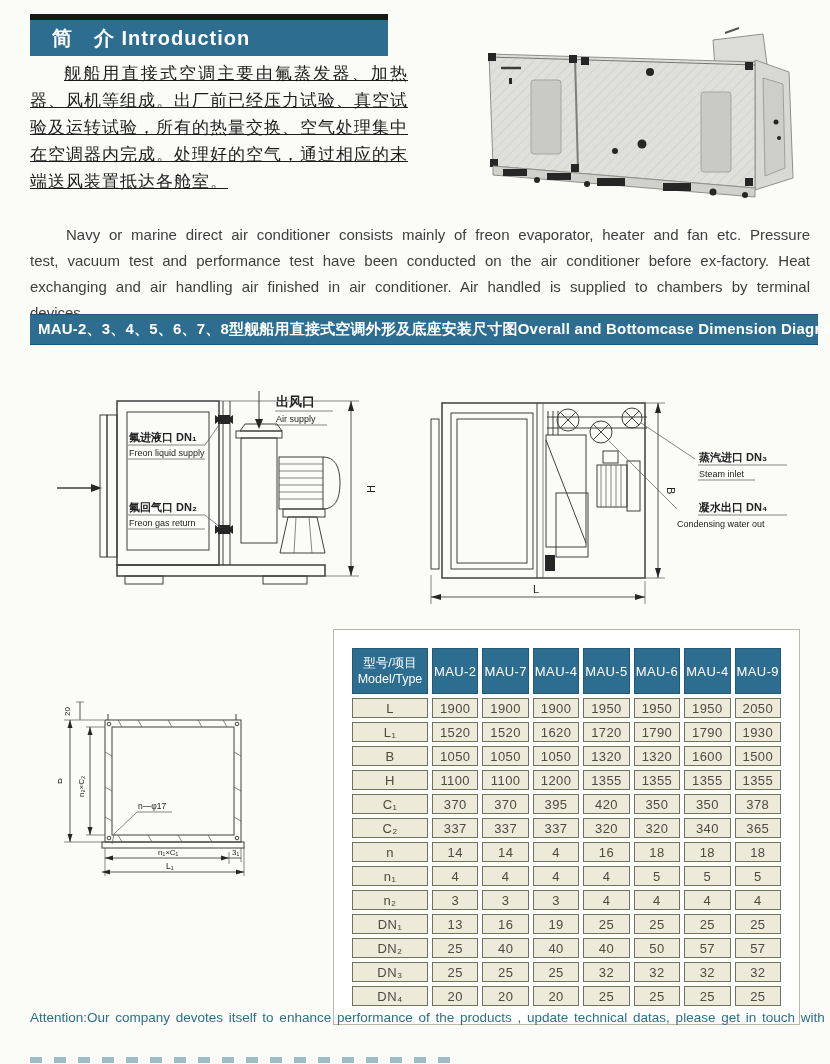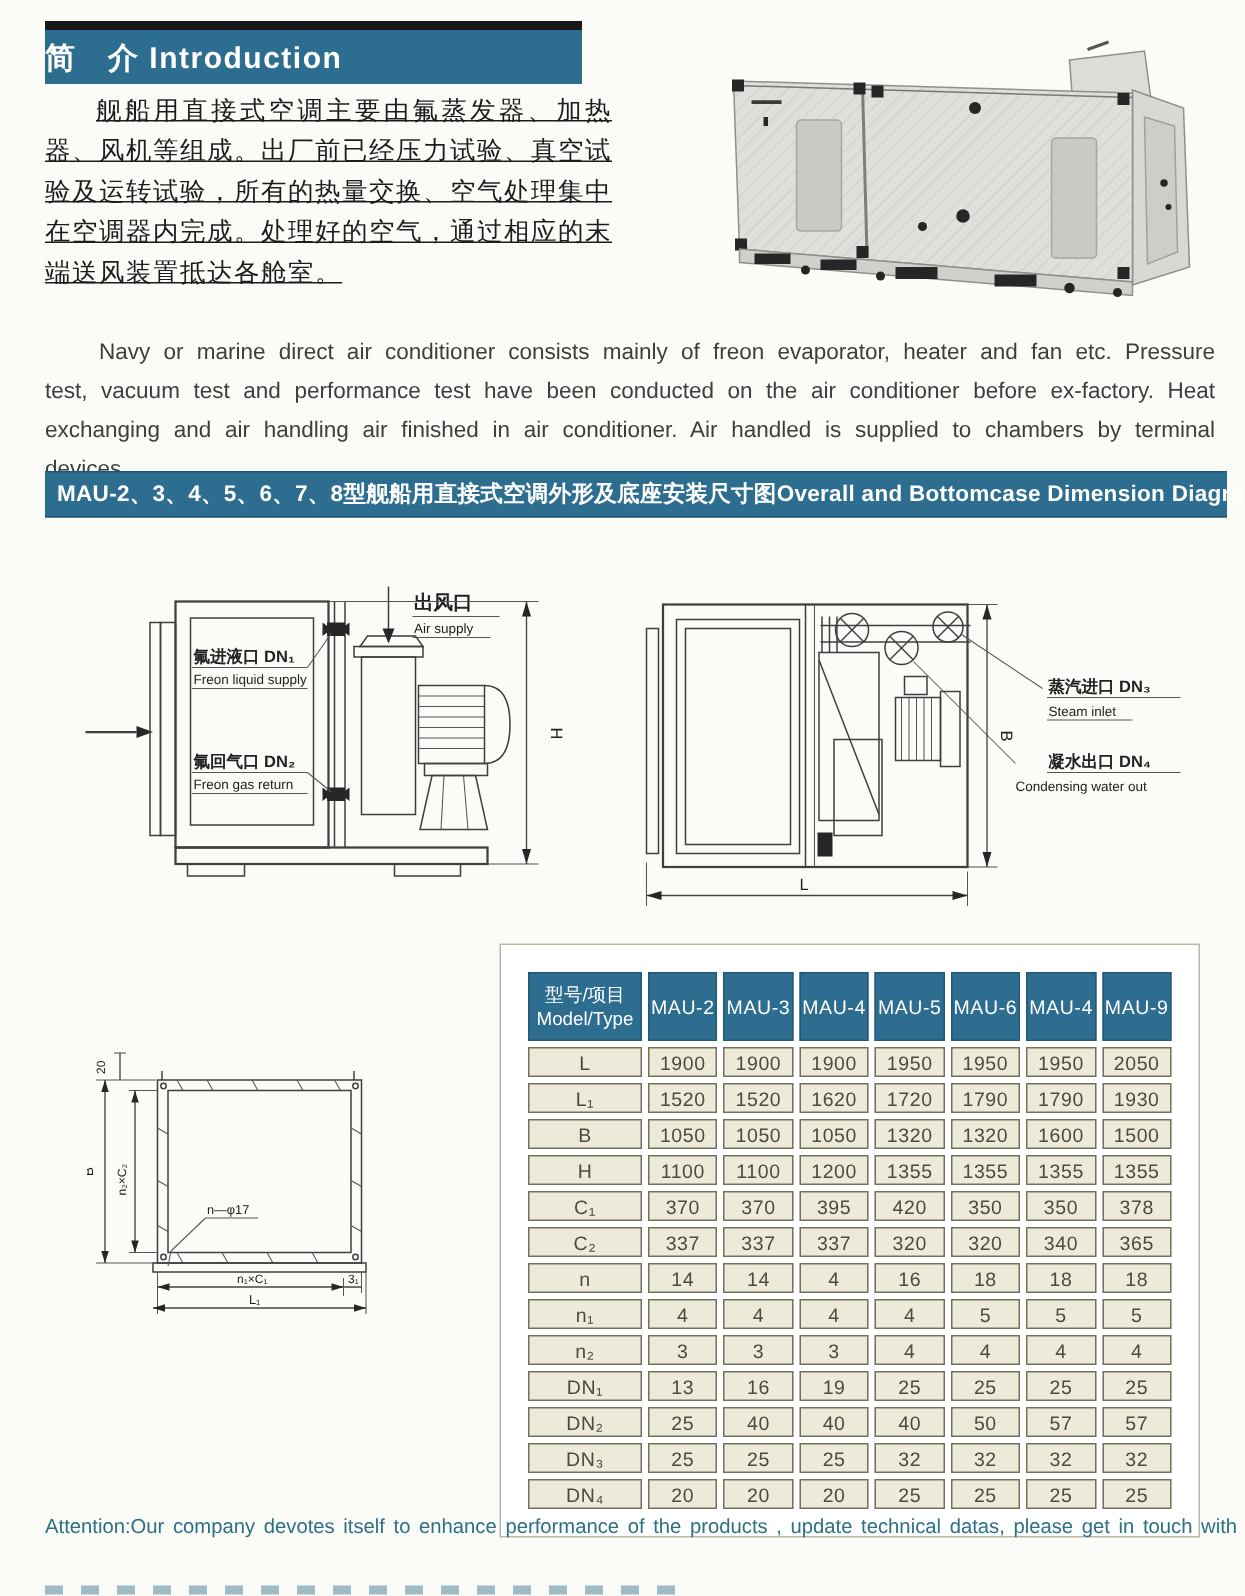--- a/index.html
+++ b/index.html
@@ -2,21 +2,21 @@
 <html><head>
 <meta charset="utf-8">
 <style>
   html,body{margin:0;padding:0;background:#e8e8e6;}
   .page{position:relative;width:830px;height:1064px;background:#fbfbf8;overflow:hidden;
         font-family:"Liberation Sans","DejaVu Sans",sans-serif;}
 
   
   .banner1{position:absolute;left:30px;top:14px;width:358px;height:36px;background:#2c6d90;
            border-top:6px solid #181818;display:flex;align-items:center;}
-  .banner1 span{color:#fff;font-size:20px;font-weight:bold;padding-left:0;letter-spacing:1px;}
+  .banner1 span{color:#fff;font-size:20px;font-weight:bold;padding-left:22px;letter-spacing:1px;}
   .banner2{position:absolute;left:30px;top:314px;width:788px;height:29px;background:#2c6d90;
            border-top:1px solid #1d567a;border-bottom:1px solid #1d567a;display:flex;align-items:center;}
   .banner2 span{color:#fff;font-size:15px;font-weight:bold;padding-left:8px;letter-spacing:.2px;white-space:nowrap;}
 
   
   .zh-para{position:absolute;left:30px;top:60px;width:378px;margin:0;font-size:17px;line-height:27px;
            color:#1c1c1c;text-align:justify;letter-spacing:1px;text-indent:2em;text-decoration:underline;}
   .en-para{position:absolute;left:30px;top:222px;width:780px;margin:0;font-size:15px;line-height:26px;
            color:#3e3e3e;text-align:justify;word-spacing:3px;text-indent:2.4em;}
 
@@ -282,21 +282,21 @@
       <polygon points="178,177.5 178,182.5 186,180" class="blk"></polygon>
     <text x="108" y="177" font-size="8.5">L₁</text>
   </svg>
 
   <div class="dim-table">
       <div class="cell head first">
         <div>型号/项目</div>
         <div>Model/Type</div>
       </div>
       <div class="cell head">MAU-2</div>
-      <div class="cell head">MAU-3</div>
+      <div class="cell head">MAU-7</div>
       <div class="cell head">MAU-4</div>
       <div class="cell head">MAU-5</div>
       <div class="cell head">MAU-6</div>
       <div class="cell head">MAU-4</div>
       <div class="cell head">MAU-9</div>
       <div class="cell label">L</div>
       <div class="cell val">1900</div>
       <div class="cell val">1900</div>
       <div class="cell val">1900</div>
       <div class="cell val">1950</div>

